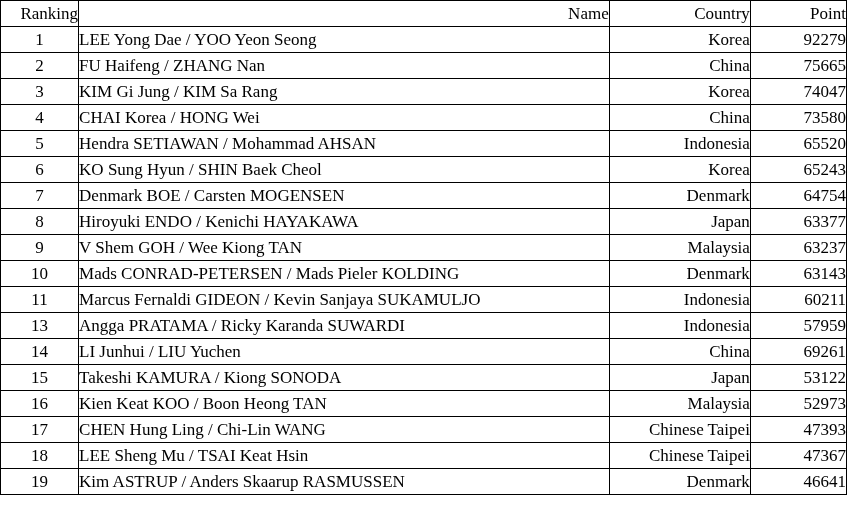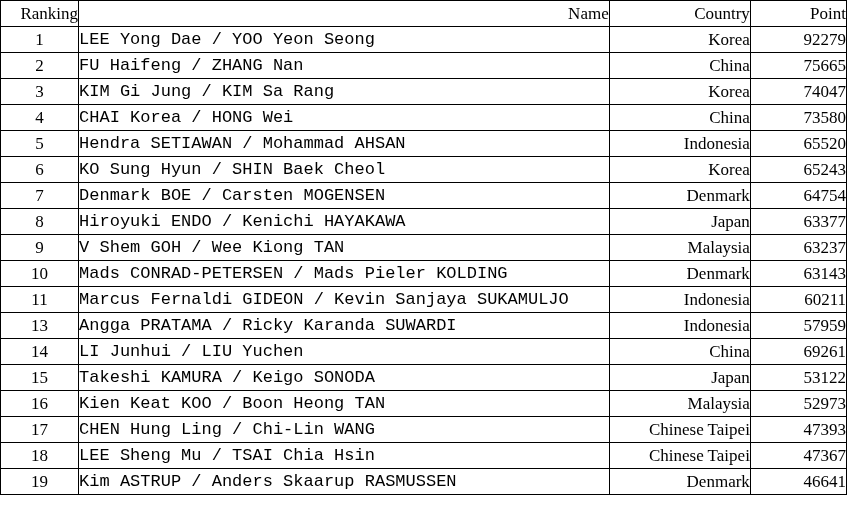--- a/index.html
+++ b/index.html
@@ -31,21 +31,21 @@
     font-size: 17px;
     line-height: 1;
     height: 23px;
     padding: 1px 0;
     font-weight: normal;
     white-space: nowrap;
     overflow: hidden;
   }
   th.h-rank, th.h-name, th.h-country, th.h-point { text-align: right; }
   td.c-rank    { text-align: center; }
-  td.c-name    { text-align: left;  padding-left: 7px; font-family: Liberation Mono, monospace; }
+  td.c-name    { text-align: left;  padding-left: 7px; }
   td.c-country { text-align: right;  padding-left: 7px; }
   td.c-point   { text-align: right; padding-right: 8px; font-family: Liberation Serif, serif; }
 </style>
 </head>
 <body>
 
 <table id="ranking-table">
   <colgroup>
     <col class="col-rank">
     <col class="col-name">
@@ -134,39 +134,39 @@
         <td class="c-point">57959</td>
       </tr>
       <tr>
         <td class="c-rank">14</td>
         <td class="c-name">LI Junhui / LIU Yuchen</td>
         <td class="c-country">China</td>
         <td class="c-point">69261</td>
       </tr>
       <tr>
         <td class="c-rank">15</td>
-        <td class="c-name">Takeshi KAMURA / Keigo SONODA</td>
+        <td class="c-name">Takeshi KAMURA / Kiong SONODA</td>
         <td class="c-country">Japan</td>
         <td class="c-point">53122</td>
       </tr>
       <tr>
         <td class="c-rank">16</td>
         <td class="c-name">Kien Keat KOO / Boon Heong TAN</td>
         <td class="c-country">Malaysia</td>
         <td class="c-point">52973</td>
       </tr>
       <tr>
         <td class="c-rank">17</td>
         <td class="c-name">CHEN Hung Ling / Chi-Lin WANG</td>
         <td class="c-country">Chinese Taipei</td>
         <td class="c-point">47393</td>
       </tr>
       <tr>
         <td class="c-rank">18</td>
-        <td class="c-name">LEE Sheng Mu / TSAI Chia Hsin</td>
+        <td class="c-name">LEE Sheng Mu / TSAI Keat Hsin</td>
         <td class="c-country">Chinese Taipei</td>
         <td class="c-point">47367</td>
       </tr>
       <tr>
         <td class="c-rank">19</td>
         <td class="c-name">Kim ASTRUP / Anders Skaarup RASMUSSEN</td>
         <td class="c-country">Denmark</td>
         <td class="c-point">46641</td>
       </tr>
     </tbody>

